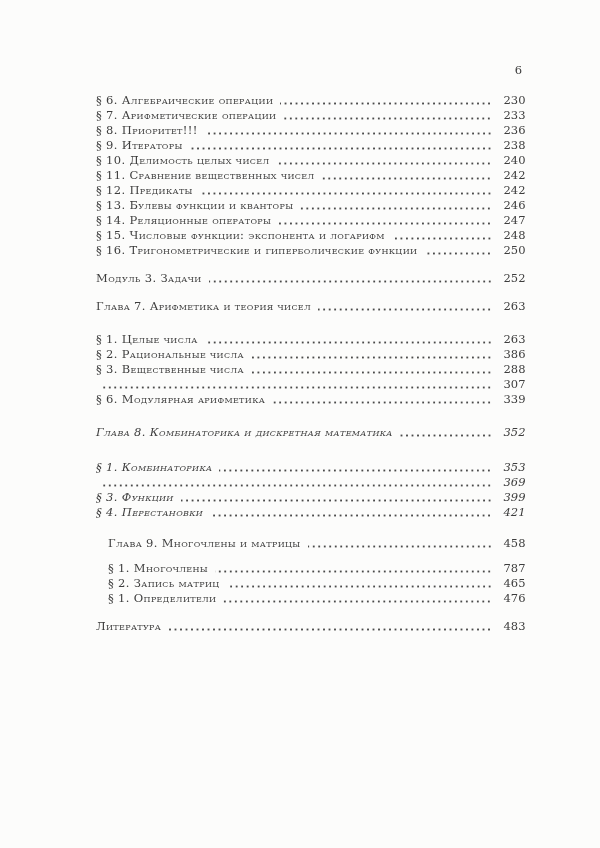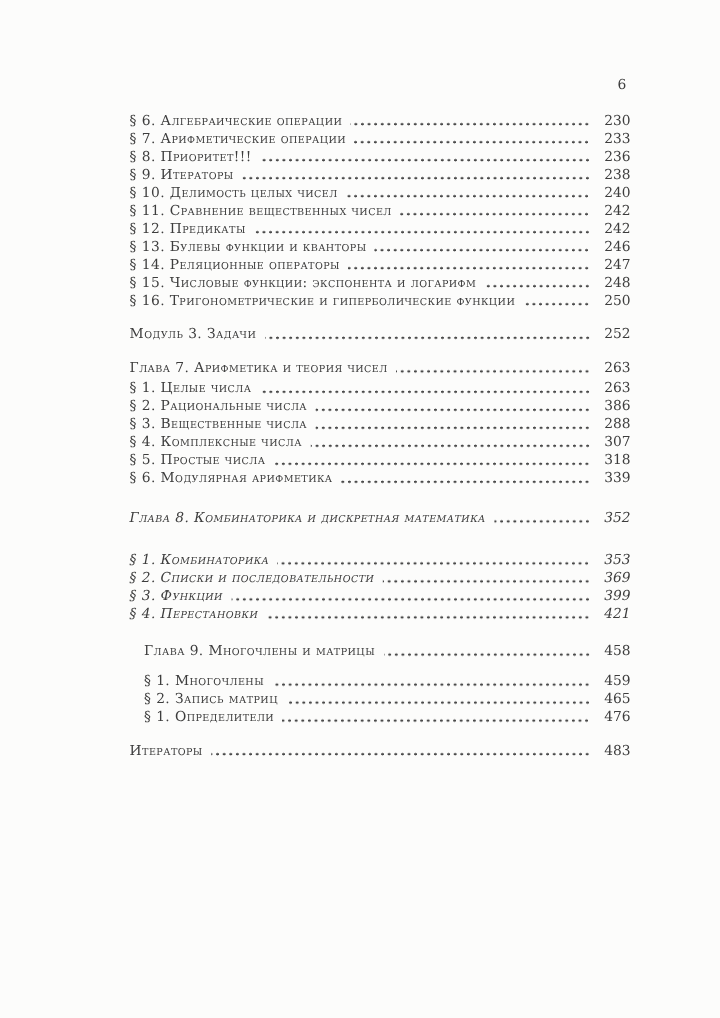--- a/index.html
+++ b/index.html
@@ -21,30 +21,30 @@
   .folio {
     position: absolute;
     top: 63px;
     right: 78px;
     font-size: 11.5px;
     line-height: 15px;
     color: #3d3d3d;
   }
   .toc {
     position: absolute;
-    left: 108px;
+    left: 96px;
     right: 72px;
     top: 93px;
     display: block;
   }
   .toc-group + .toc-group { margin-top: 13px; }
   #toc .toc-group:nth-child(2) { }
   #toc .toc-group:nth-child(4) { margin-top: 18px; font-style: italic; }
   #toc .toc-group:nth-child(5) { margin-top: 16px; margin-left: 12px; }
-  #toc .toc-group:nth-child(3) .toc-entries { margin-top: 2px; }
+  #toc .toc-group:nth-child(3) .toc-entries { margin-top: 18px; }
   #toc .toc-group:nth-child(4) .toc-entries { margin-top: 20px; }
   #toc .toc-group:nth-child(5) .toc-entries { margin-top: 10px; }
 
   .toc-row {
     display: flex;
     line-height: 15px;
     font-size: 11.5px;
   }
   .toc-label {
     white-space: nowrap;
@@ -173,30 +173,24 @@
     <span class="toc-page">386</span>
   </div>
 
   <div class="toc-row">
     <span class="toc-label">§ 3. Вещественные числа</span>
     <span class="toc-dots"></span>
     <span class="toc-page">288</span>
   </div>
 
   <div class="toc-row">
-    <span class="toc-label">§ 4. Комплексные числа</span>
     <span class="toc-dots"></span>
     <span class="toc-page">307</span>
   </div>
 
-  <div class="toc-row">
-    <span class="toc-label">§ 5. Простые числа</span>
-    <span class="toc-dots"></span>
-    <span class="toc-page">318</span>
-  </div>
 
   <div class="toc-row">
     <span class="toc-label">§ 6. Модулярная арифметика</span>
     <span class="toc-dots"></span>
     <span class="toc-page">339</span>
   </div>
 </div>
       </div>
       <div class="toc-group">
   <div class="toc-row">
@@ -205,21 +199,20 @@
     <span class="toc-page">352</span>
   </div>
 <div class="toc-entries">
   <div class="toc-row">
     <span class="toc-label">§ 1. Комбинаторика</span>
     <span class="toc-dots"></span>
     <span class="toc-page">353</span>
   </div>
 
   <div class="toc-row">
-    <span class="toc-label">§ 2. Списки и последовательности</span>
     <span class="toc-dots"></span>
     <span class="toc-page">369</span>
   </div>
 
   <div class="toc-row">
     <span class="toc-label">§ 3. Функции</span>
     <span class="toc-dots"></span>
     <span class="toc-page">399</span>
   </div>
 
@@ -234,37 +227,37 @@
       <div class="toc-group">
   <div class="toc-row">
     <span class="toc-label">Глава 9. Многочлены и матрицы</span>
     <span class="toc-dots"></span>
     <span class="toc-page">458</span>
   </div>
 <div class="toc-entries">
   <div class="toc-row">
     <span class="toc-label">§ 1. Многочлены</span>
     <span class="toc-dots"></span>
-    <span class="toc-page">459</span>
+    <span class="toc-page">787</span>
   </div>
 
   <div class="toc-row">
     <span class="toc-label">§ 2. Запись матриц</span>
     <span class="toc-dots"></span>
     <span class="toc-page">465</span>
   </div>
 
   <div class="toc-row">
     <span class="toc-label">§ 1. Определители</span>
     <span class="toc-dots"></span>
     <span class="toc-page">476</span>
   </div>
 </div>
       </div>
       <div class="toc-group">
   <div class="toc-row">
-    <span class="toc-label">Итераторы</span>
+    <span class="toc-label">Литература</span>
     <span class="toc-dots"></span>
     <span class="toc-page">483</span>
   </div>
 </div>
     </main>
 </div>
 
 </body></html>

